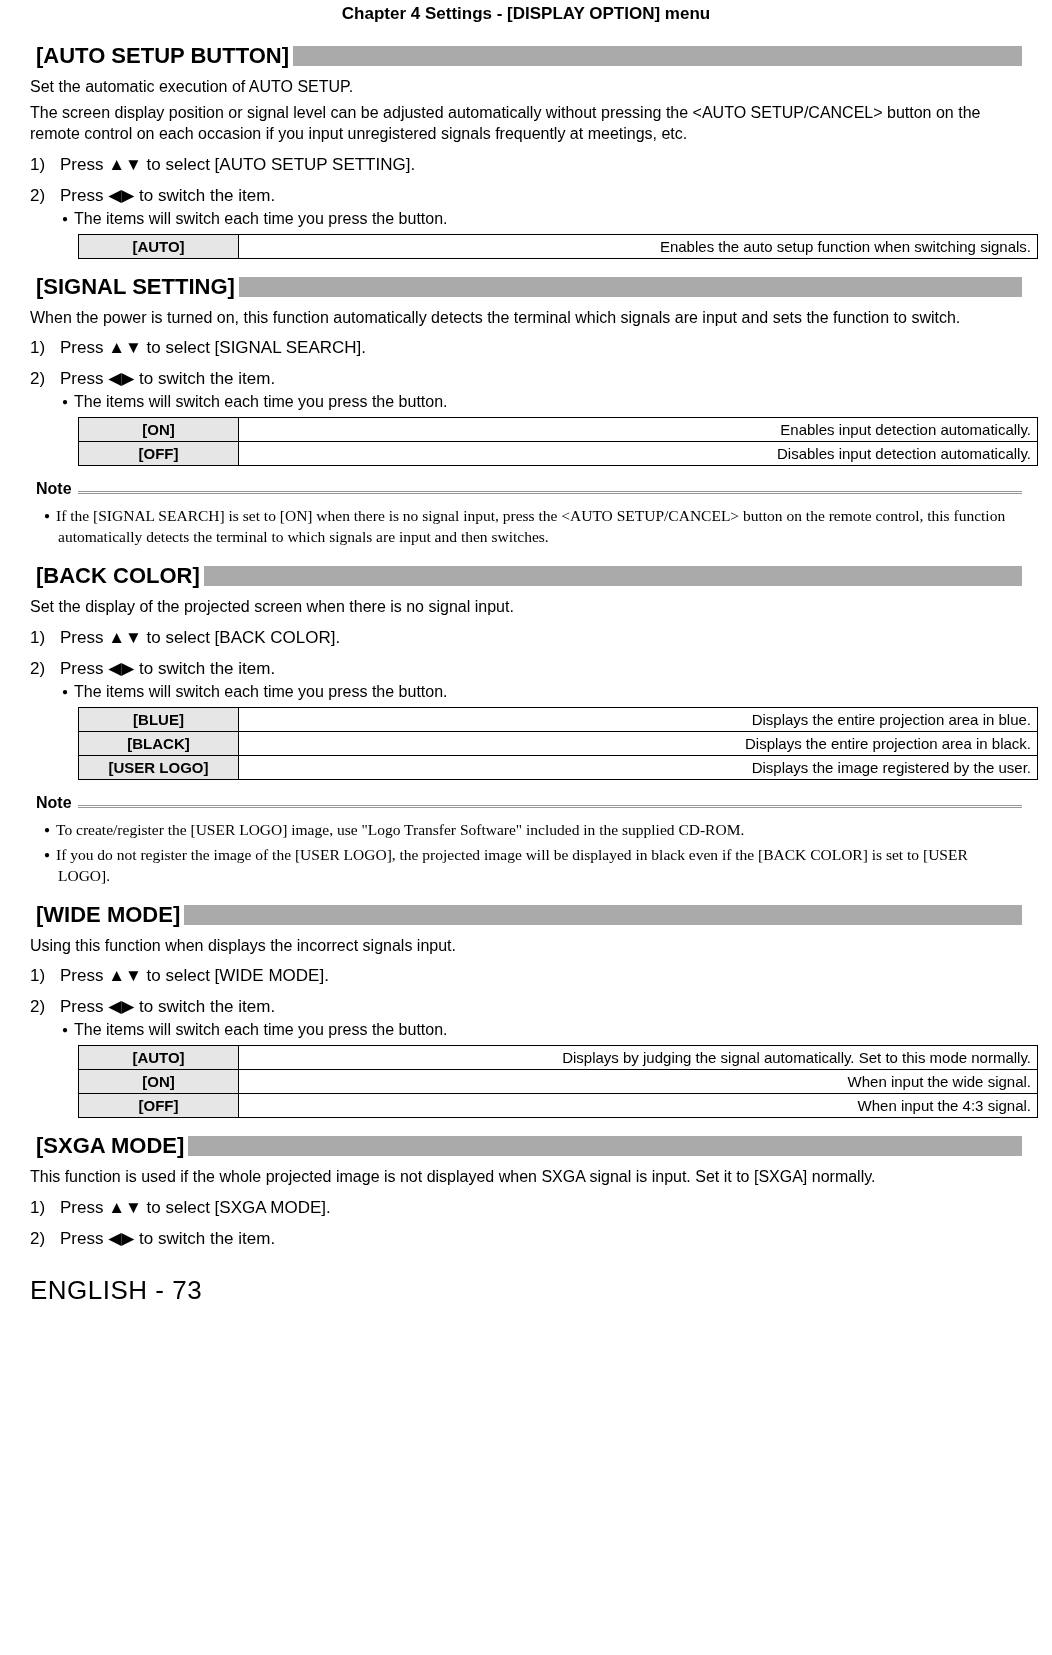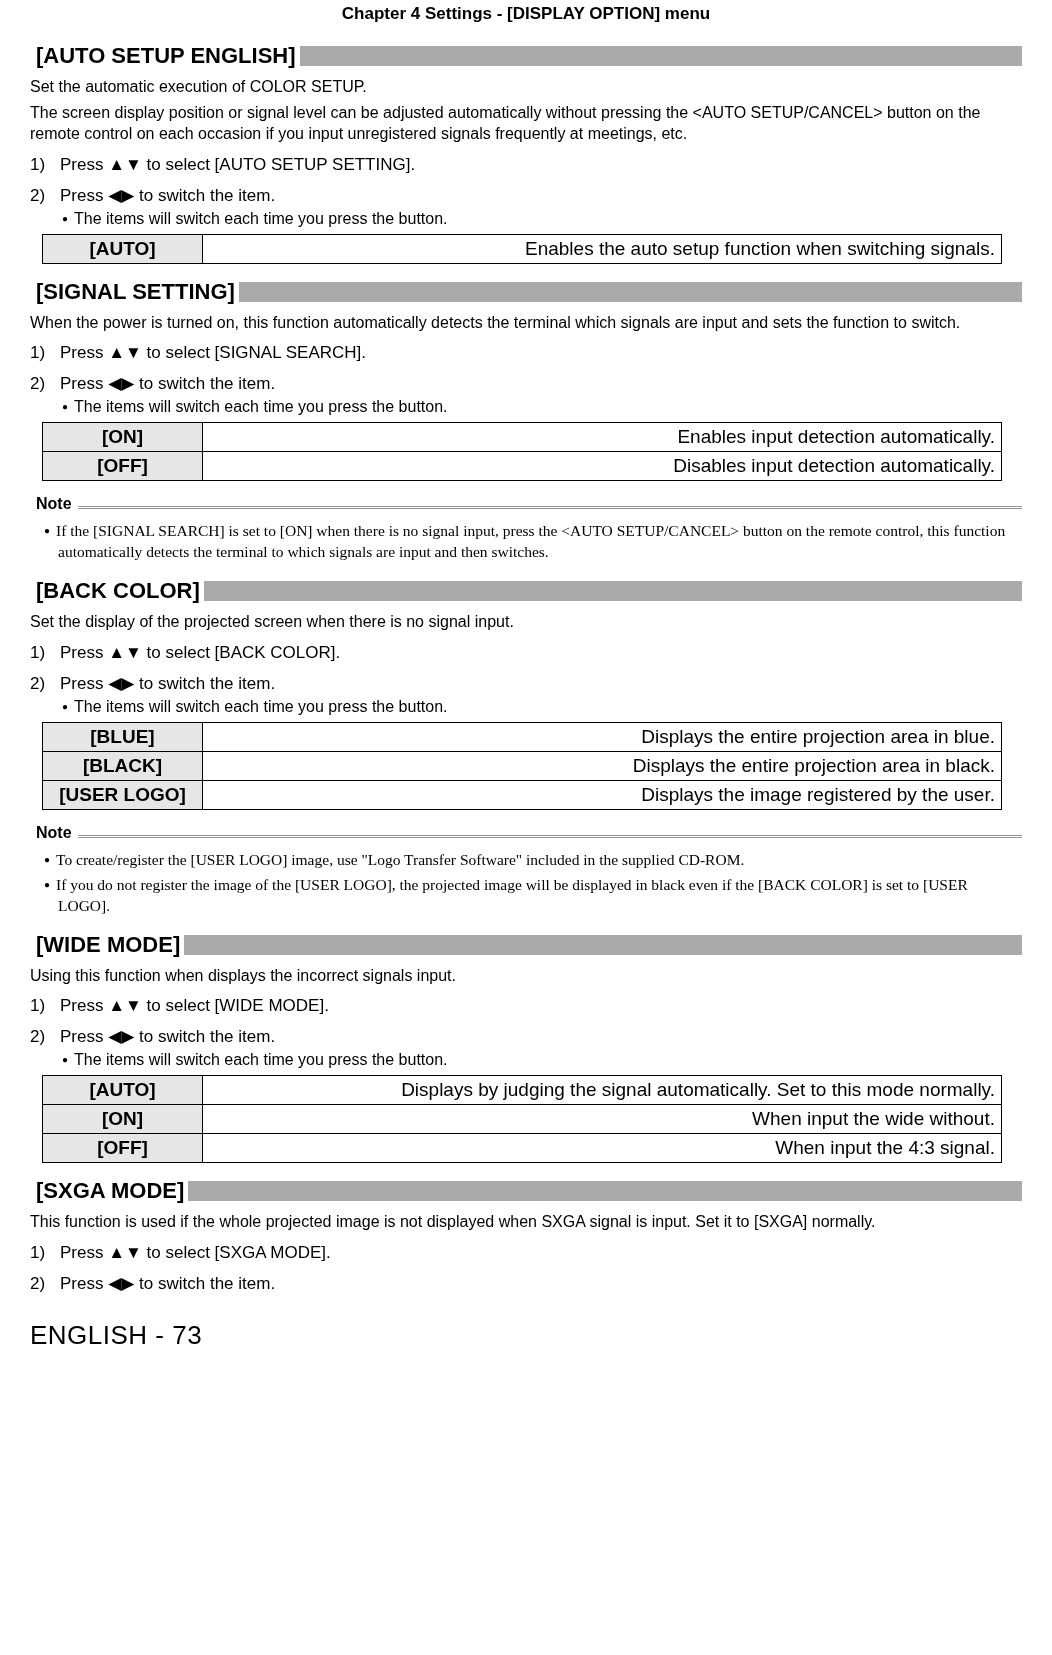--- a/index.html
+++ b/index.html
@@ -59,22 +59,22 @@
   .bullet-line::before {
     content: "\25CF";
     font-size: 10px;
     position: relative;
     top: -2px;
     margin-right: 6px;
   }
   table.opt {
     border-collapse: collapse;
     width: calc(100% - 32px);
-    margin: 6px 0 6px 12px;
-    font-size: 19px;
+    margin: 6px 0 6px 48px;
+    font-size: 15px;
   }
   table.opt td {
     border: 1px solid #000;
     padding: 3px 6px;
     text-align: right;
   }
   table.opt td.k {
     background: #e6e6e6;
     text-align: center;
     font-weight: bold;
@@ -119,23 +119,23 @@
     letter-spacing: 0.5px;
   }
 </style>
 </head>
 <body>
 
 <div class="header">Chapter 4   Settings - [DISPLAY OPTION] menu</div>
 
 <div class="section-head">
   <div class="gray"></div>
-  <span class="label">[AUTO SETUP ENGLISH]</span>
-</div>
-<p class="desc">Set the automatic execution of COLOR SETUP.</p>
+  <span class="label">[AUTO SETUP BUTTON]</span>
+</div>
+<p class="desc">Set the automatic execution of AUTO SETUP.</p>
 <p class="desc">The screen display position or signal level can be adjusted automatically without pressing the &lt;AUTO SETUP/CANCEL&gt; button on the remote control on each occasion if you input unregistered signals frequently at meetings, etc.</p>
 <div class="step"><span class="num">1)</span><span>Press ▲▼ to select [AUTO SETUP SETTING].</span></div>
 <div class="step"><span class="num">2)</span><span>Press ◀▶ to switch the item.</span></div>
 <div class="bullet-line">The items will switch each time you press the button.</div>
 <table class="opt">
   <tbody>
       <tr>
         <td class="k">[AUTO]</td>
         <td>Enables the auto setup function when switching signals.</td>
       </tr>
@@ -208,21 +208,21 @@
 <div class="step"><span class="num">2)</span><span>Press ◀▶ to switch the item.</span></div>
 <div class="bullet-line">The items will switch each time you press the button.</div>
 <table class="opt">
   <tbody>
       <tr>
         <td class="k">[AUTO]</td>
         <td>Displays by judging the signal automatically. Set to this mode normally.</td>
       </tr>
   <tr>
         <td class="k">[ON]</td>
-        <td>When input the wide without.</td>
+        <td>When input the wide signal.</td>
       </tr>
   <tr>
         <td class="k">[OFF]</td>
         <td>When input the 4:3 signal.</td>
       </tr>
 </tbody>
   </table>
 
 <div class="section-head">
   <div class="gray"></div>

